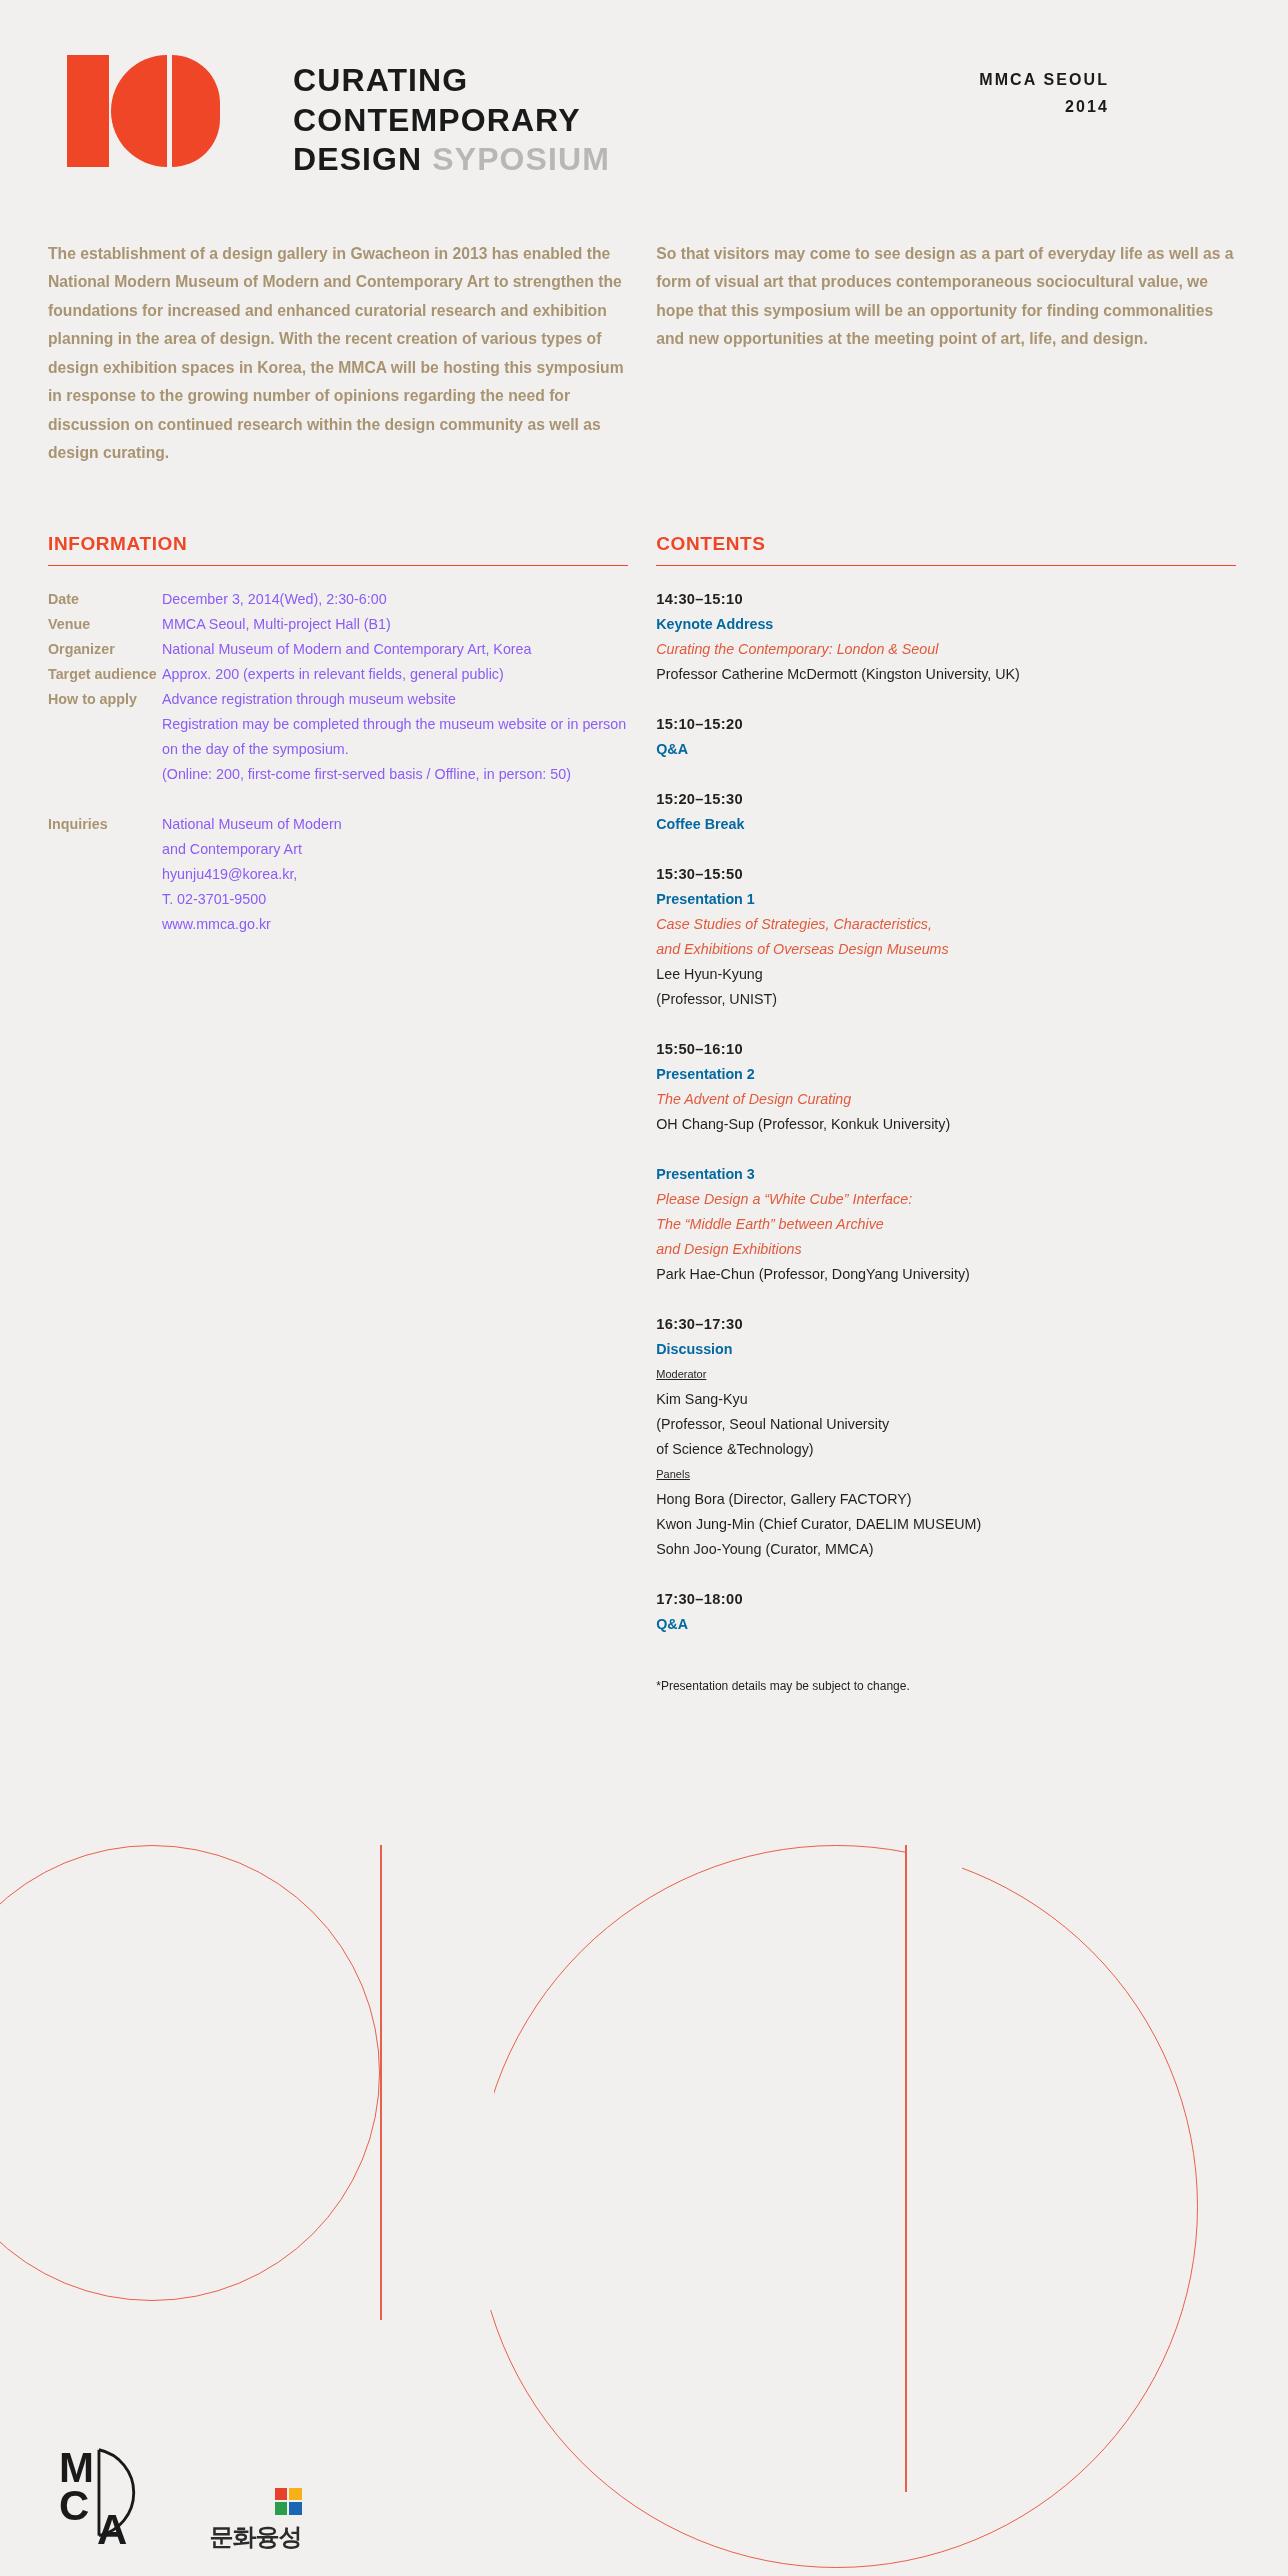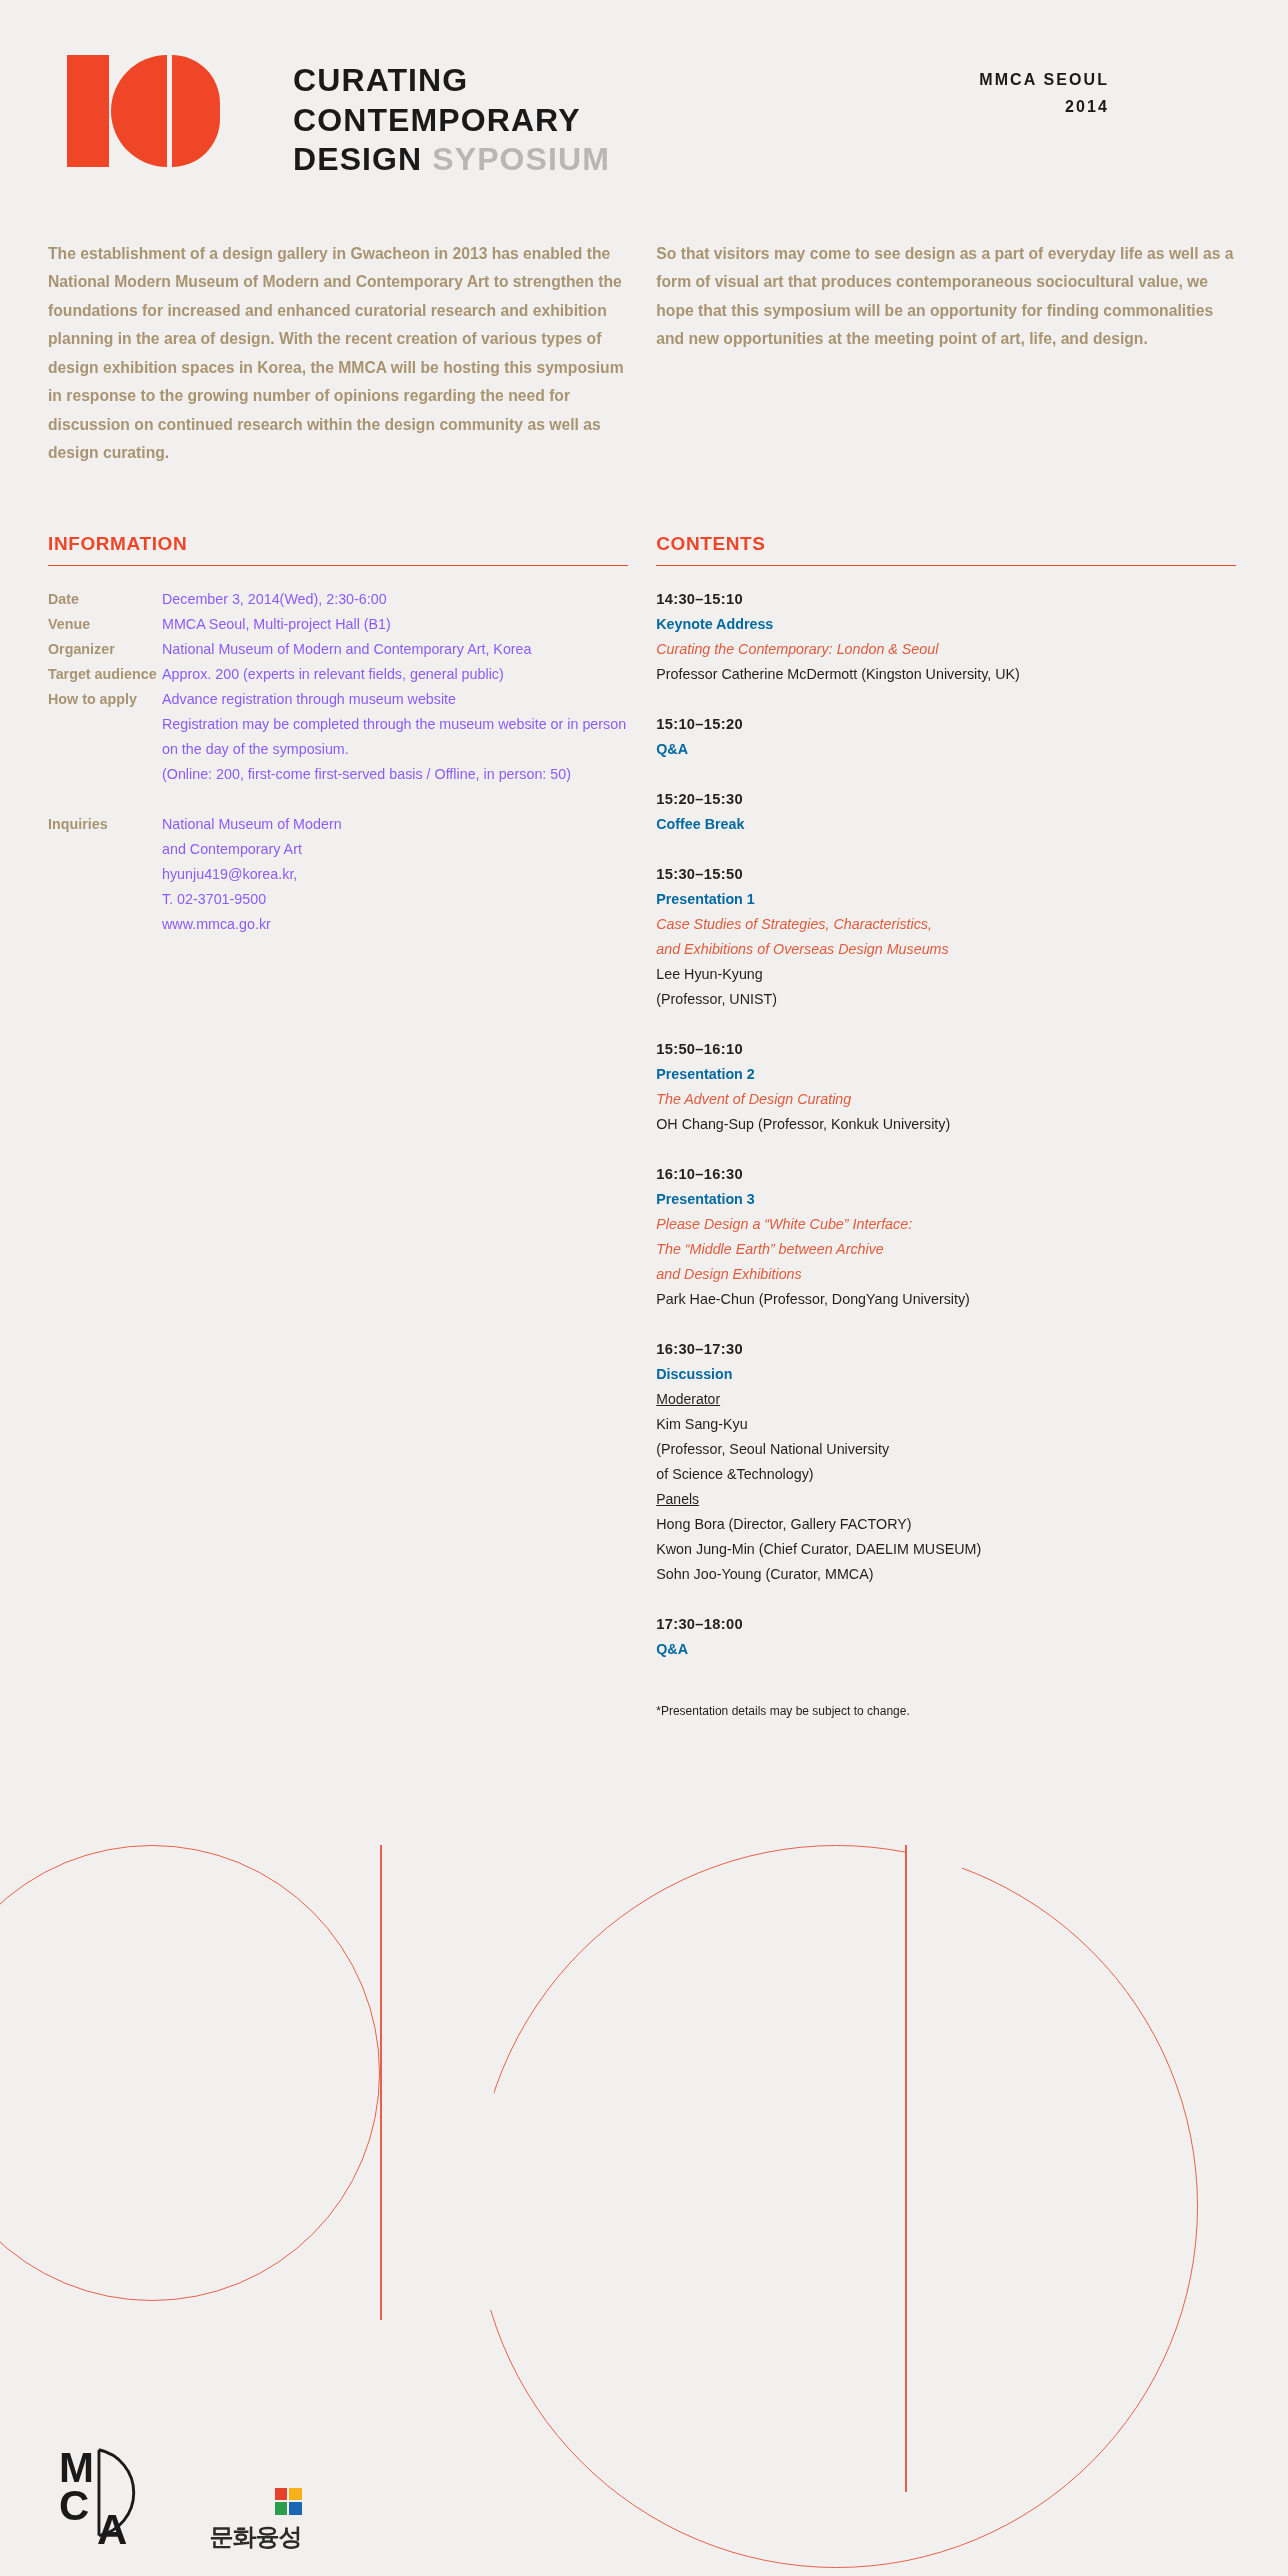--- a/index.html
+++ b/index.html
@@ -213,21 +213,21 @@
     font-size: 14.3px;
     color: #e05a3c;
     line-height: 25px;
   }
   .sched-person {
     font-size: 14.3px;
     color: #231f1d;
     line-height: 25px;
   }
   .sched-sublabel {
-    font-size: 14px;
+    font-size: 11px;
     color: #231f1d;
     line-height: 25px;
     text-decoration: underline;
   }
   .note {
     font-size: 12px;
     color: #231f1d;
     margin-top: 42px;
   }
 
@@ -358,21 +358,20 @@
             <div class="sched-person">Lee Hyun-Kyung</div>
             <div class="sched-person">(Professor, UNIST)</div>
           </div>
           <div class="sched-block">
             <div class="sched-time">15:50–16:10</div>
             <div class="sched-kind">Presentation 2</div>
             <div class="sched-topic">The Advent of Design Curating</div>
             <div class="sched-person">OH Chang-Sup (Professor, Konkuk University)</div>
           </div>
           <div class="sched-block">
-            <div class="sched-time">16:10–16:30</div>
             <div class="sched-kind">Presentation 3</div>
             <div class="sched-topic">Please Design a “White Cube” Interface:</div>
             <div class="sched-topic">The “Middle Earth” between Archive</div>
             <div class="sched-topic">and Design Exhibitions</div>
             <div class="sched-person">Park Hae-Chun (Professor, DongYang University)</div>
           </div>
           <div class="sched-block">
             <div class="sched-time">16:30–17:30</div>
             <div class="sched-kind">Discussion</div>
             <div class="sched-sublabel">Moderator</div>

